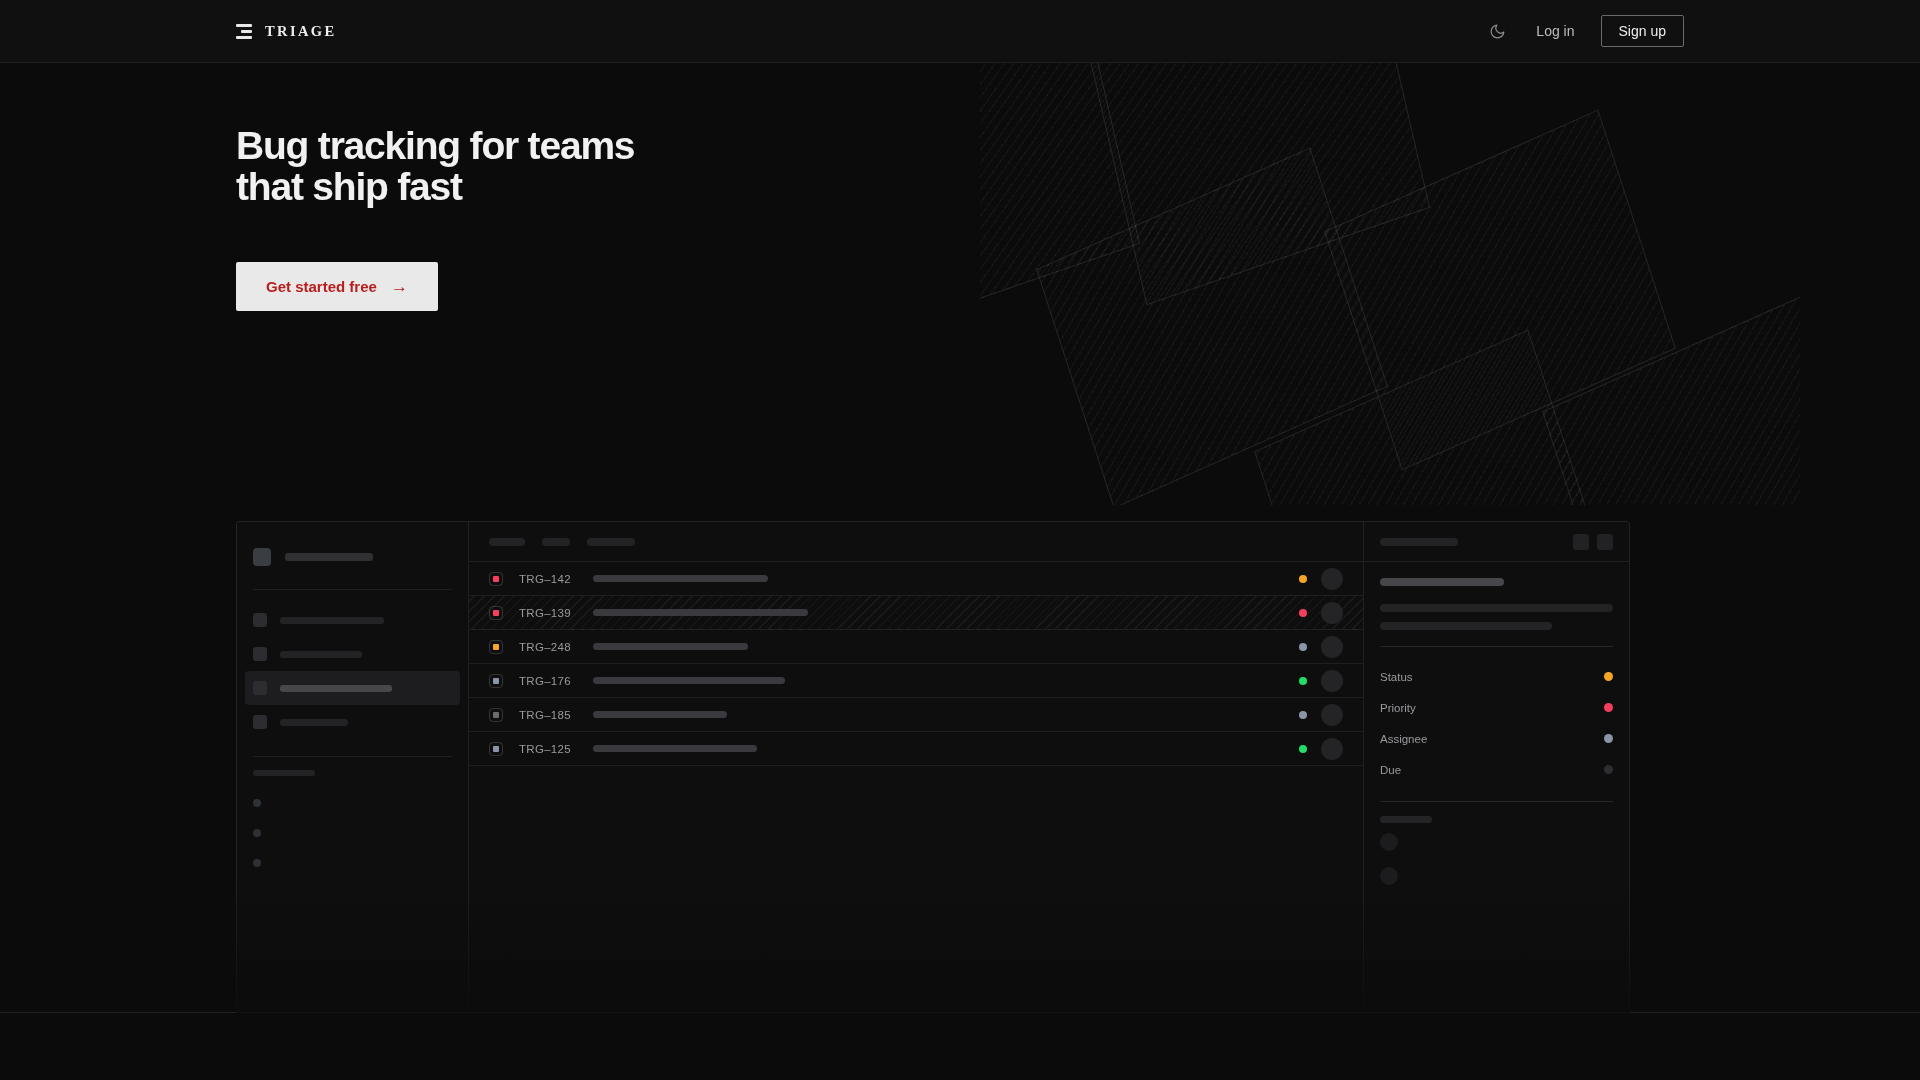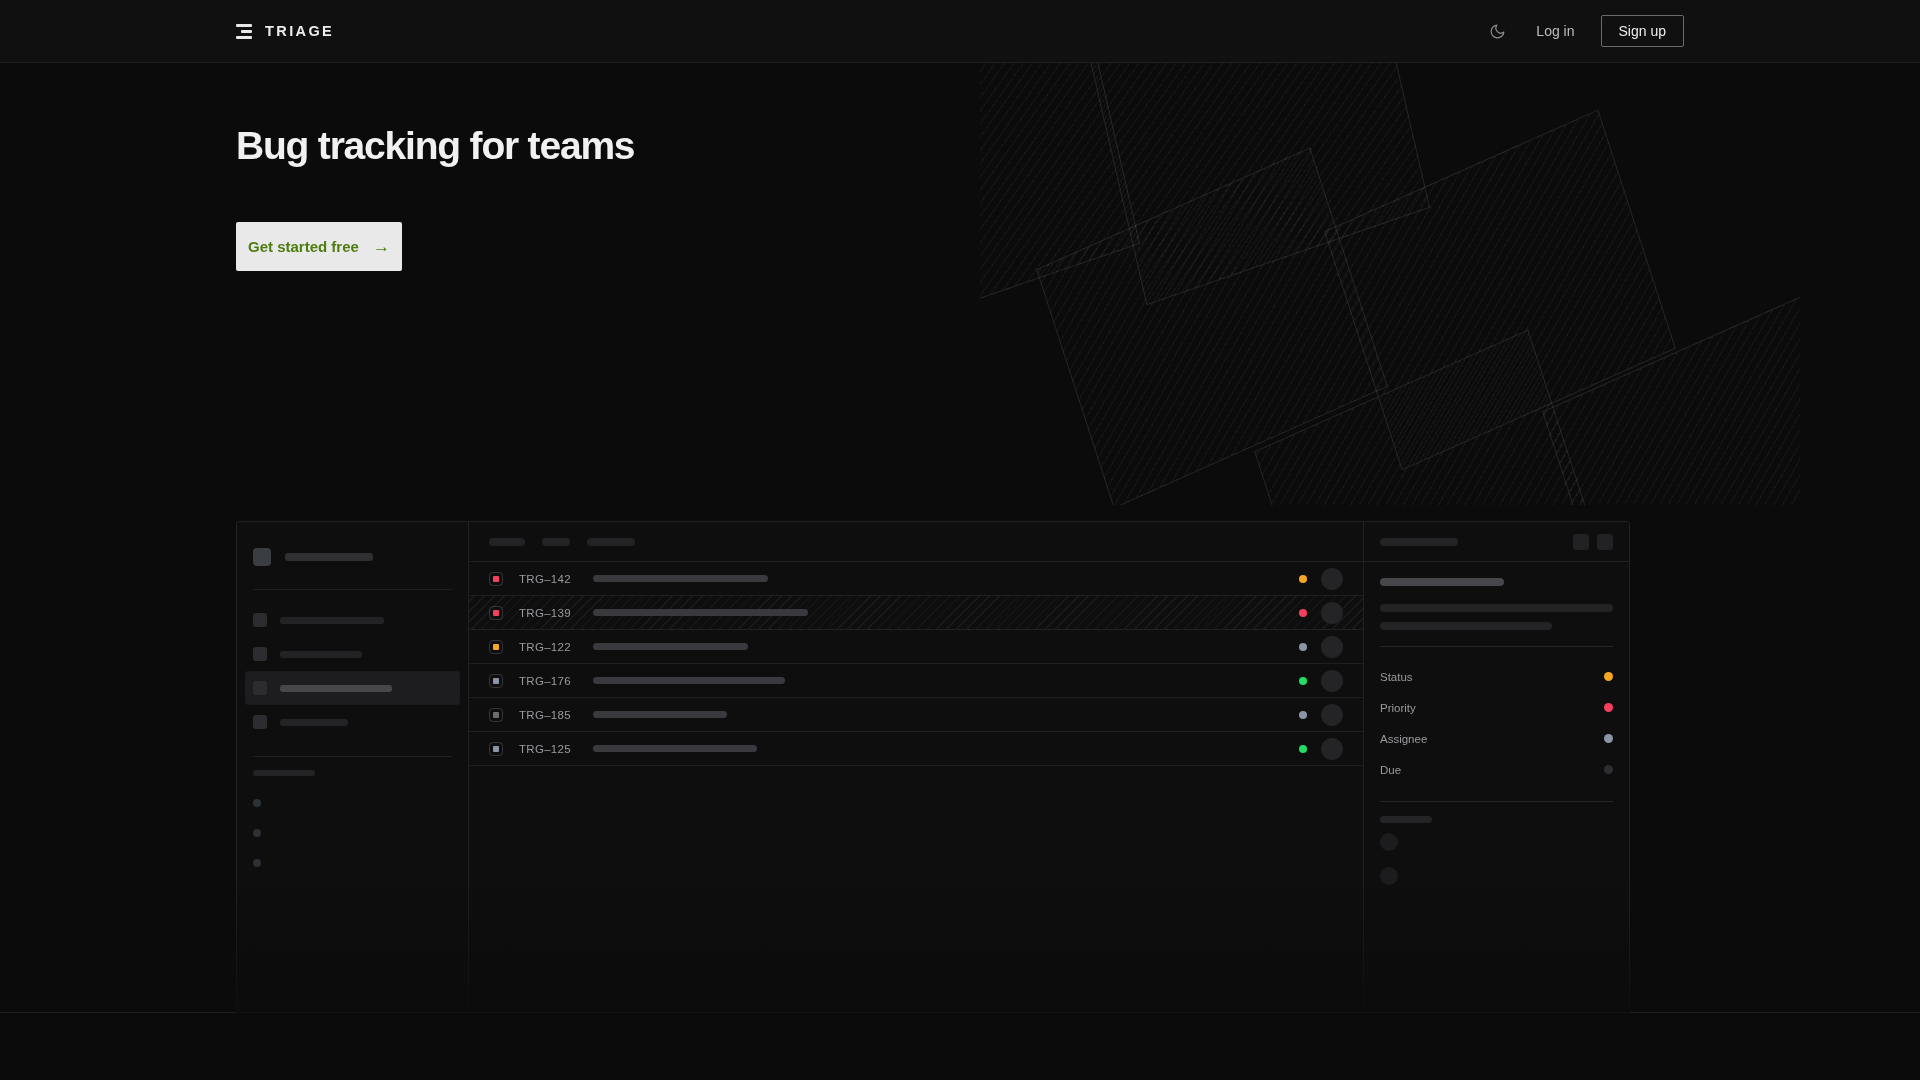--- a/index.html
+++ b/index.html
@@ -40,21 +40,21 @@
 
   
   .header {
     position: relative; z-index: 5;
     height: 63px;
     border-bottom: 1px solid rgba(255,255,255,0.06);
     display: flex; align-items: center;
     padding: 0 236px 0 236px;
     background: #101011;
   }
-  .brand { display: flex; align-items: center; gap: 13px; }
+  .brand { display: flex; align-items: center; gap: 13px; font-family: Liberation Serif, serif; }
   .brand-mark { display: flex; flex-direction: column; gap: 3px; width: 16px; }
   .brand-mark i { display: block; height: 3px; background: #e8e8e8; border-radius: 1px; }
   .brand-mark i:nth-child(1) { width: 16px; }
   .brand-mark i:nth-child(2) { width: 11px; margin-left: 5px; }
   .brand-mark i:nth-child(3) { width: 16px; }
   .brand-name {
     color: #ededed; font-size: 14.5px; font-weight: 700;
     letter-spacing: 2.4px;
   }
   .header-right { margin-left: auto; display: flex; align-items: center; gap: 26px; }
@@ -74,24 +74,24 @@
   .hero h1 {
     color: #f1f1f1; font-size: 39px; line-height: 1.04; font-weight: 700;
     letter-spacing: -1.2px; max-width: 760px;
   }
   .hero p {
     margin-top: 40px; color: #9d9da0; font-size: 16.5px; line-height: 1.55;
     max-width: 470px;
   }
   .cta {
     margin-top: 55px; display: inline-flex; align-items: center; gap: 14px;
-    background: #e9e9e9; color: #4d7c0f; border: none;
+    background: #e9e9e9; color: #b91c1c; border: none;
     font-family: "Liberation Sans", sans-serif;
     font-size: 15px; font-weight: 700;
-    padding: 16px 12px; cursor: pointer; border-radius: 2px;
+    padding: 16px 30px; cursor: pointer; border-radius: 2px;
   }
   .cta .arrow { font-size: 17px; font-weight: 400; line-height: 1; }
 
   
   .mockup {
     position: absolute; left: 236px; top: 521px;
     width: 1394px; height: 492px;
     border: 1px solid rgba(255,255,255,0.09);
     border-radius: 4px;
     display: flex;
@@ -222,20 +222,21 @@
         </svg>
       </span>
       <span class="nav-link">Log in</span>
       <button class="signup-btn">Sign up</button>
     </div>
   </div>
 
   <div class="hero">
     <h1>
       <span>Bug tracking for teams</span><br>
+      <span>that ship fast</span>
     </h1>
     <button class="cta">
       <span>Get started free</span>
       <span class="arrow">→</span>
     </button>
   </div>
 
   <div class="mockup">
 
     <div class="mk-sidebar">
@@ -302,21 +303,21 @@
             <span class="row-title" style="width: 215px;"></span>
             <span class="row-right">
               <span class="status-dot" style="background: rgb(244, 63, 94);"></span>
               <span class="row-avatar"></span>
             </span>
           </div>
           <div class="row">
             <span class="pri-chip">
               <i style="background: rgb(245, 166, 35);"></i>
             </span>
-            <span class="row-key">TRG–122</span>
+            <span class="row-key">TRG–248</span>
             <span class="row-title" style="width: 155px;"></span>
             <span class="row-right">
               <span class="status-dot" style="background: rgb(139, 149, 168);"></span>
               <span class="row-avatar"></span>
             </span>
           </div>
           <div class="row">
             <span class="pri-chip">
               <i style="background: rgb(139, 149, 168);"></i>
             </span>

